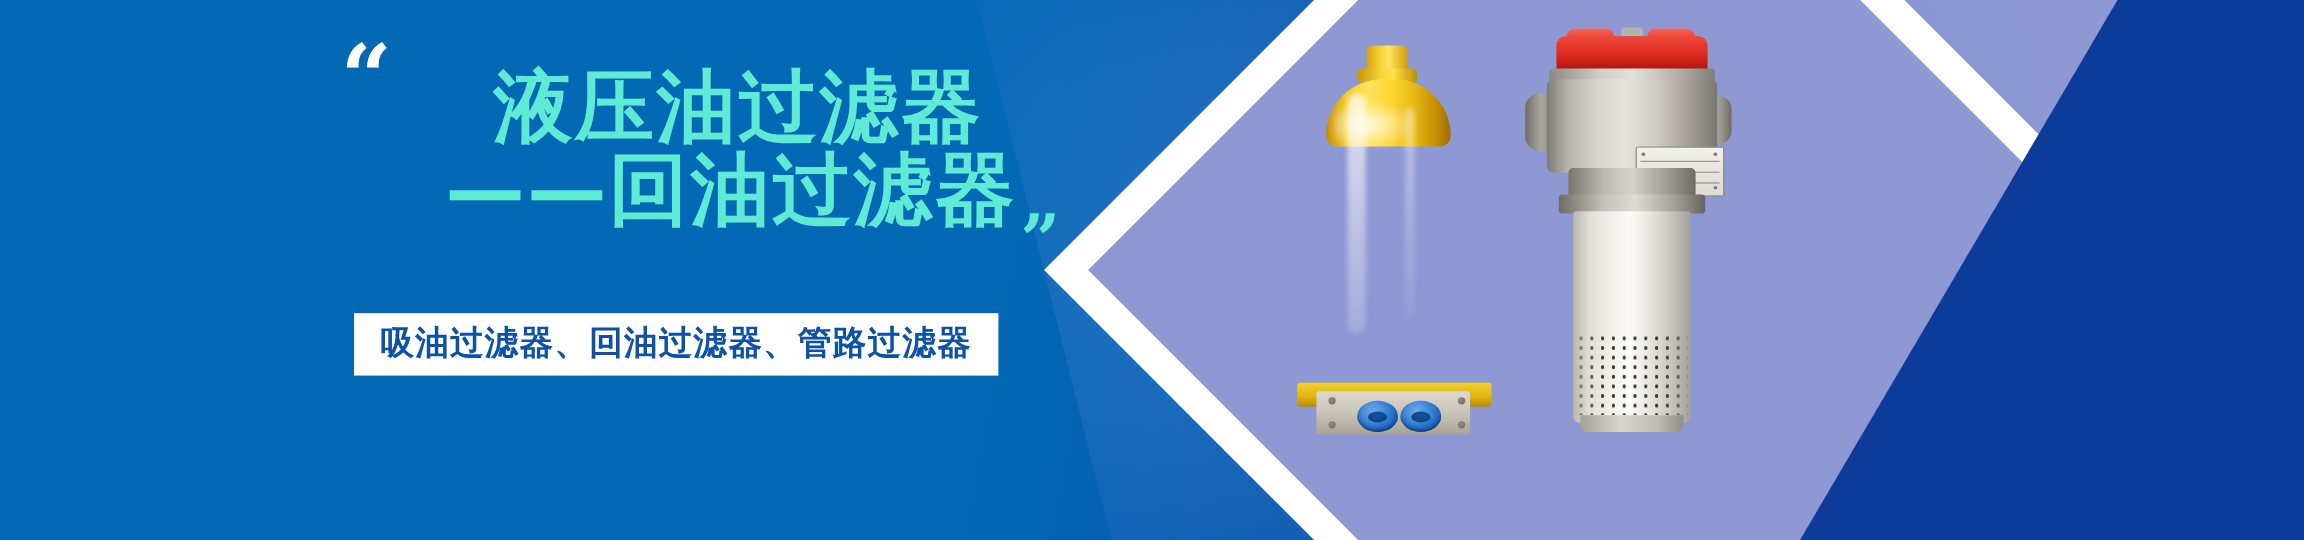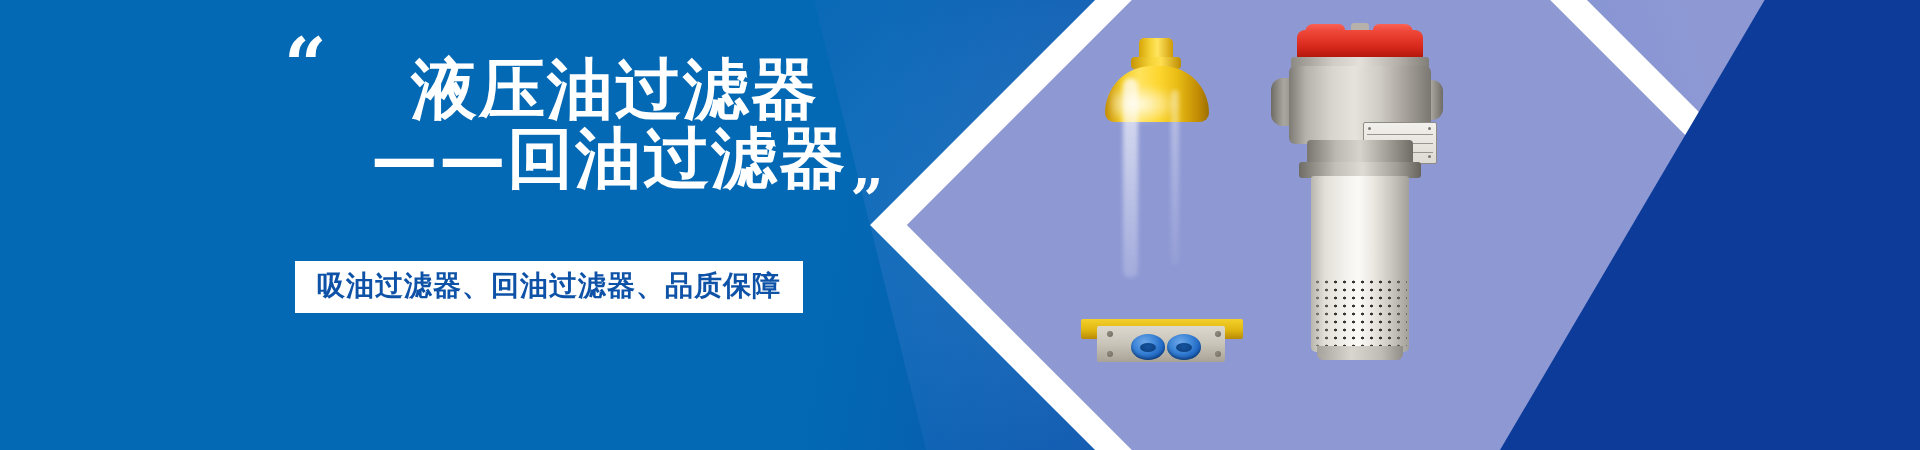--- a/index.html
+++ b/index.html
@@ -56,21 +56,21 @@
   }
   .quote-open{
     position:absolute;left:2px;top:10px;
     font-family:"DejaVu Serif","Liberation Serif",serif;
     font-size:74px;line-height:1;font-weight:700;color:#ffffff;
     letter-spacing:-2px;
   }
   .headline{
     position:absolute;left:0;top:38px;width:620px;
     font-weight:800;font-size:66px;line-height:1.04;
-    letter-spacing:2px;color:#ffffff;
+    letter-spacing:2px;color:#5eead4;
     font-family:"DejaVu Sans","Liberation Sans",sans-serif;
   }
   .hl-1{display:block;text-align:center;padding-left:46px;}
   .hl-2{display:block;text-align:center;padding-left:70px;position:relative;}
   .quote-close{
     display:inline-block;
     font-family:"DejaVu Serif","Liberation Serif",serif;
     font-size:58px;font-weight:700;line-height:1;
     vertical-align:-6px;margin-left:4px;letter-spacing:-2px;
   }
@@ -312,17 +312,17 @@
     <span class="quote-open">“</span>
 
     <div class="headline">
       <span class="hl-1">液压油过滤器</span>
       <span class="hl-2">
         <span>——回油过滤器</span><span class="quote-close">„</span>
       </span>
     </div>
 
     <div class="subtitle-box">
-      <span class="subtitle-text">吸油过滤器、回油过滤器、品质保障</span>
+      <span class="subtitle-text">吸油过滤器、回油过滤器、管路过滤器</span>
     </div>
   </div>
 
 </div>
 
 </body></html>

